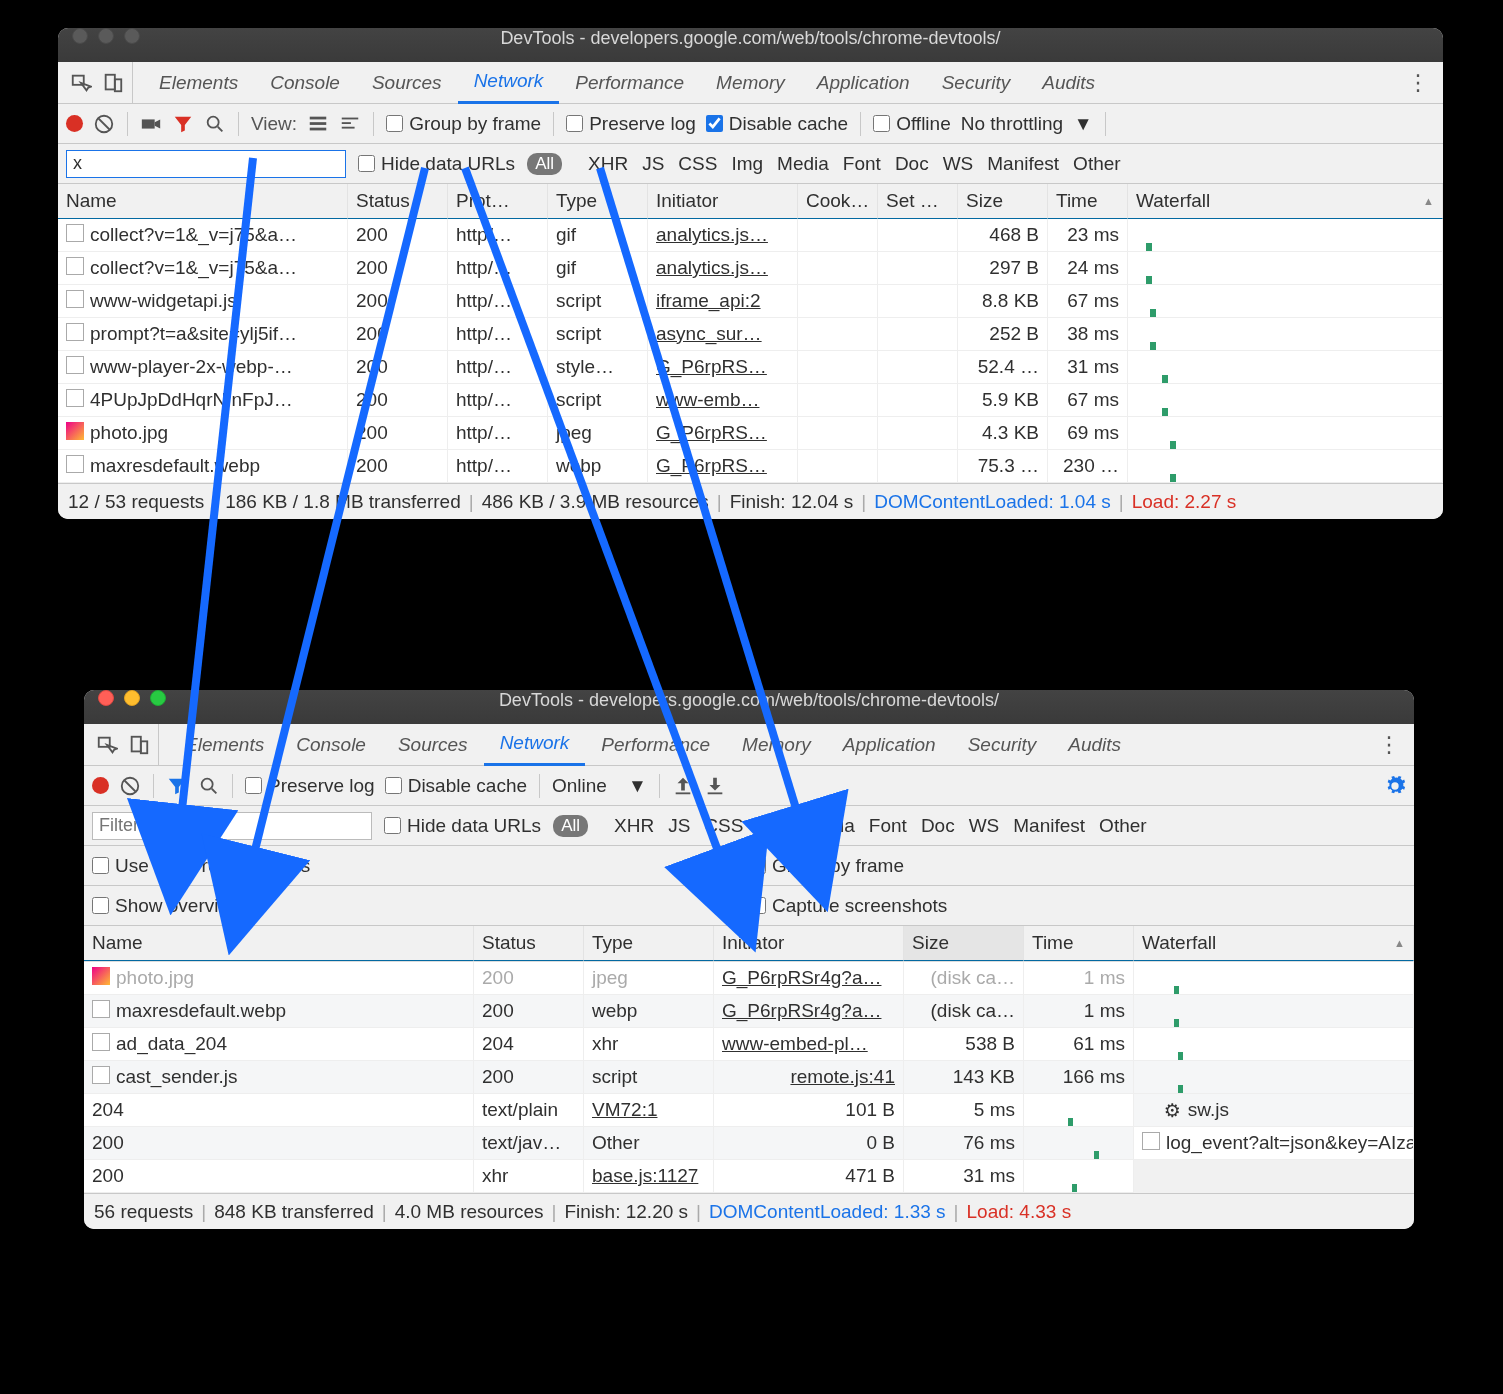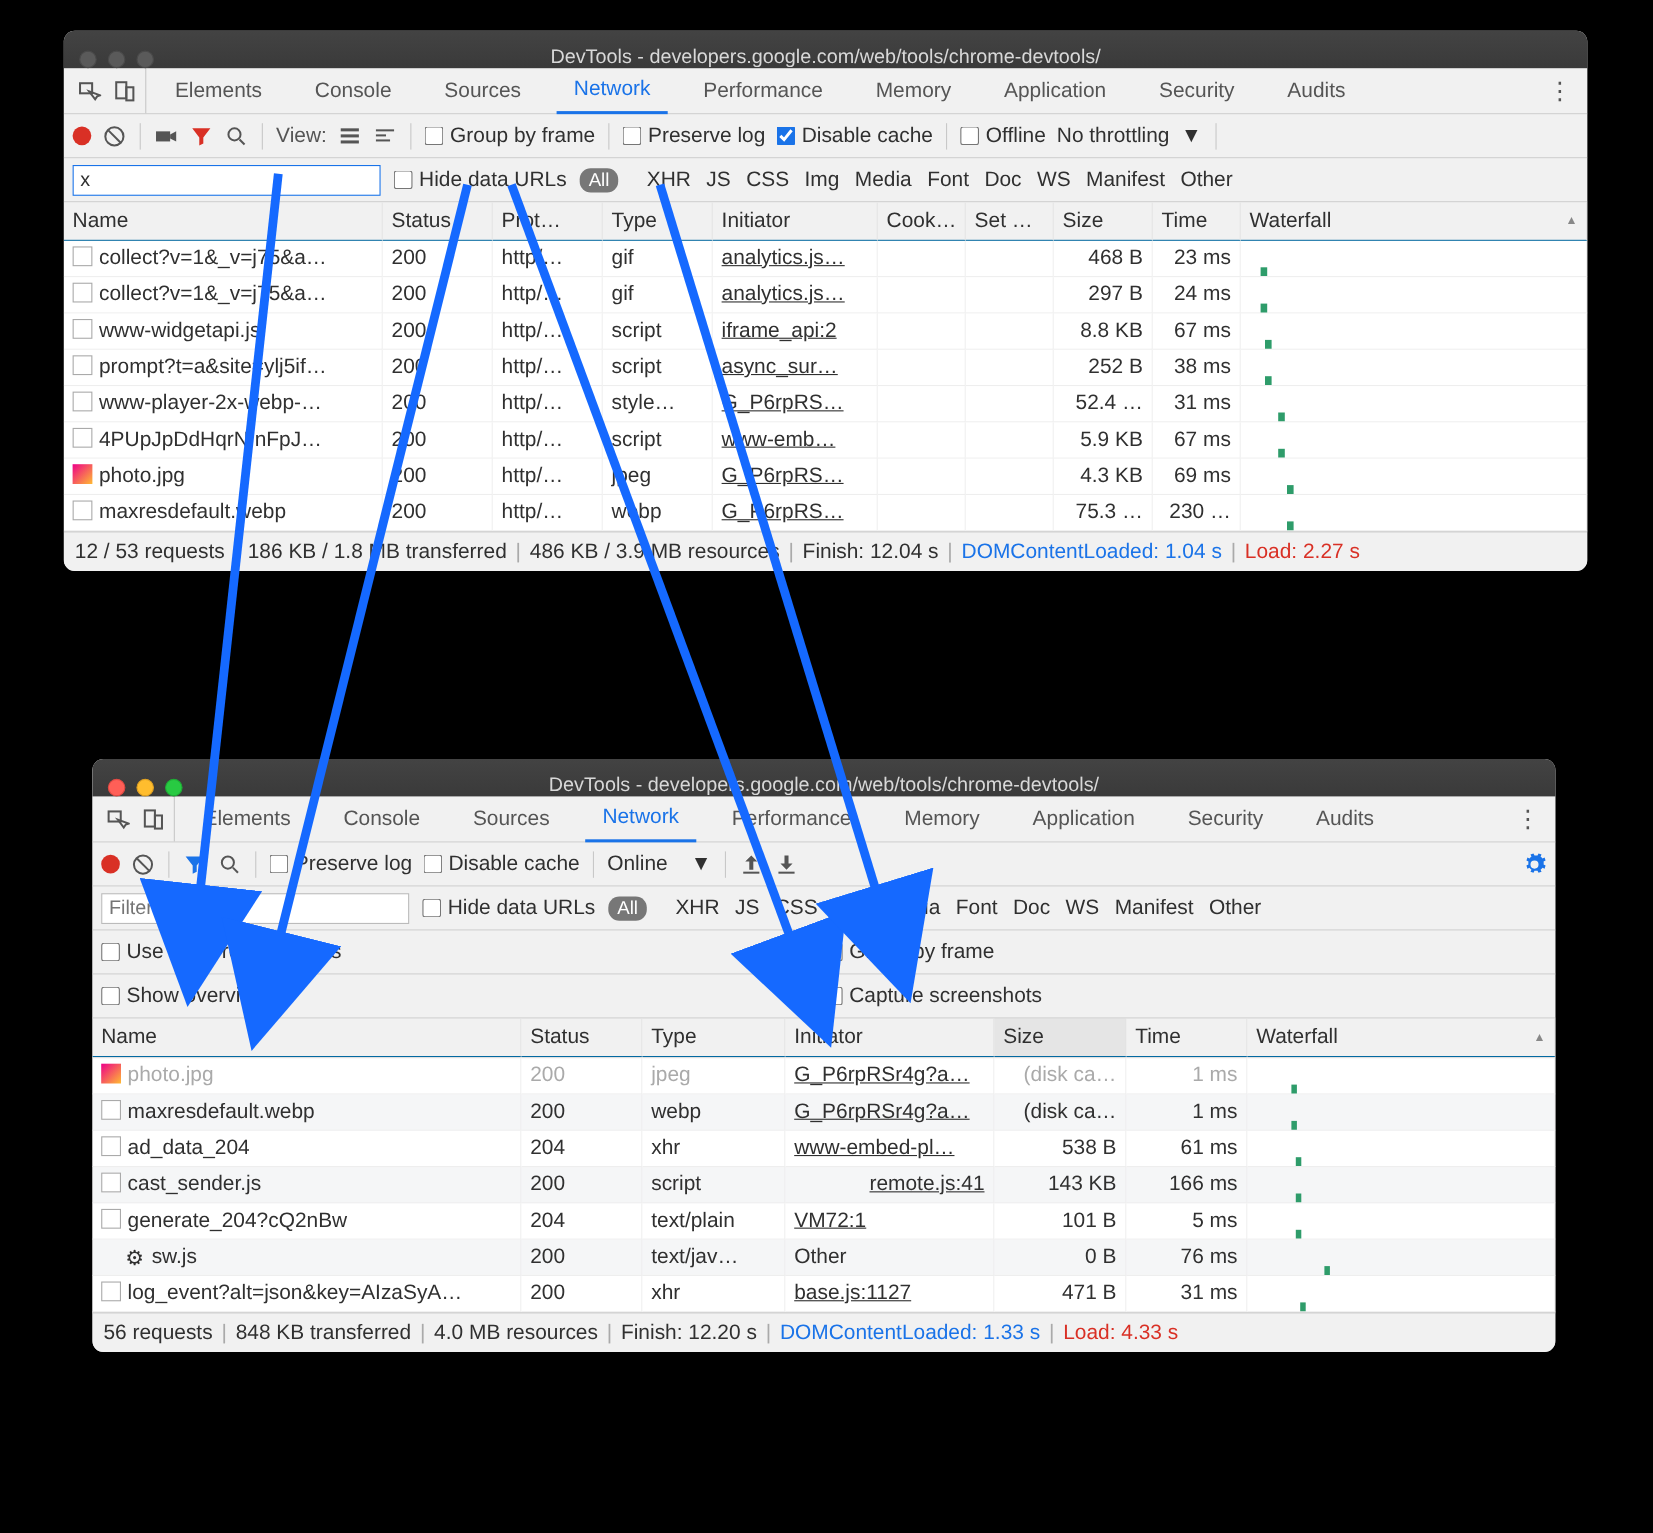--- a/index.html
+++ b/index.html
@@ -19,21 +19,21 @@
     box-shadow: 0 6px 24px rgba(0,0,0,.5);
     overflow: hidden;
     display: flex;
     flex-direction: column;
   }
   .titlebar {
     background: linear-gradient(#434343,#3a3a3a);
     color: #d8d8d8;
     height: 34px;
     display: flex;
-    align-items: flex-end;
+    align-items: flex-start;
     font-size: 18px;
     position: relative;
   }
   .dots { position: absolute; left: 14px; display: flex; gap: 10px; }
   .dot { width: 16px; height: 16px; border-radius: 50%; }
   .dot.gray { background:#5a5a5a; border:1px solid #4a4a4a; }
   .dot.red { background:#ff5f57; border:1px solid #e04943;}
   .dot.yellow { background:#ffbd2e; border:1px solid #dfa022;}
   .dot.green { background:#28ca42; border:1px solid #1eab35;}
   .titlebar .title { margin: 0 auto; }
@@ -41,21 +41,21 @@
     background:#f1f1f1;
     border-bottom:1px solid #c8c8c8;
     display:flex;
     align-items:center;
     height:42px;
     padding:0 4px;
     color:#555;
     font-size:19px;
   }
   .tabbar .icongroup{ display:flex; gap:10px; padding:0 8px; border-right:1px solid #c8c8c8; height:100%; align-items:center;}
-  .tabbar .tabs { display:flex; gap:16px; margin-left:10px; flex:1;}
+  .tabbar .tabs { display:flex; gap:0; margin-left:10px; flex:1;font-style:italic;}
   .tabbar .tab{ padding:0 16px; height:42px; display:flex; align-items:center; cursor:pointer;}
   .tabbar .tab.active{ color:#1a73e8; border-bottom:3px solid #1a73e8;}
   .more { margin-left:auto; margin-right:10px; font-size:22px; color:#555;}
   .toolbar {
     background:#f1f1f1;
     border-bottom:1px solid #c8c8c8;
     display:flex;
     align-items:center;
     height:40px;
     padding:0 8px;
@@ -643,23 +643,20 @@
       </div>
       <div class="gcell num" style="background: rgb(245, 246, 247);">143 KB</div>
       <div class="gcell num" style="background: rgb(245, 246, 247); text-align: right;">166 ms</div>
       <div class="gcell" style="background: rgb(245, 246, 247);">
         <div class="wf">
           <span class="bluebar" style="left:28px"></span>
           <span class="redbar" style="left:48px"></span>
           <span class="seg" style="left:36px;width:5px"></span>
         </div>
       </div>
-      <div class="gcell">
-        <div class="fname"><span class="fileico doc"></span>generate_204?cQ2nBw</div>
-      </div>
       <div class="gcell">204</div>
       <div class="gcell">text/plain</div>
       <div class="gcell">
         <span class="initiator">VM72:1</span>
       </div>
       <div class="gcell num">101 B</div>
       <div class="gcell num">5 ms</div>
       <div class="gcell">
         <div class="wf">
           <span class="bluebar" style="left:28px"></span>

